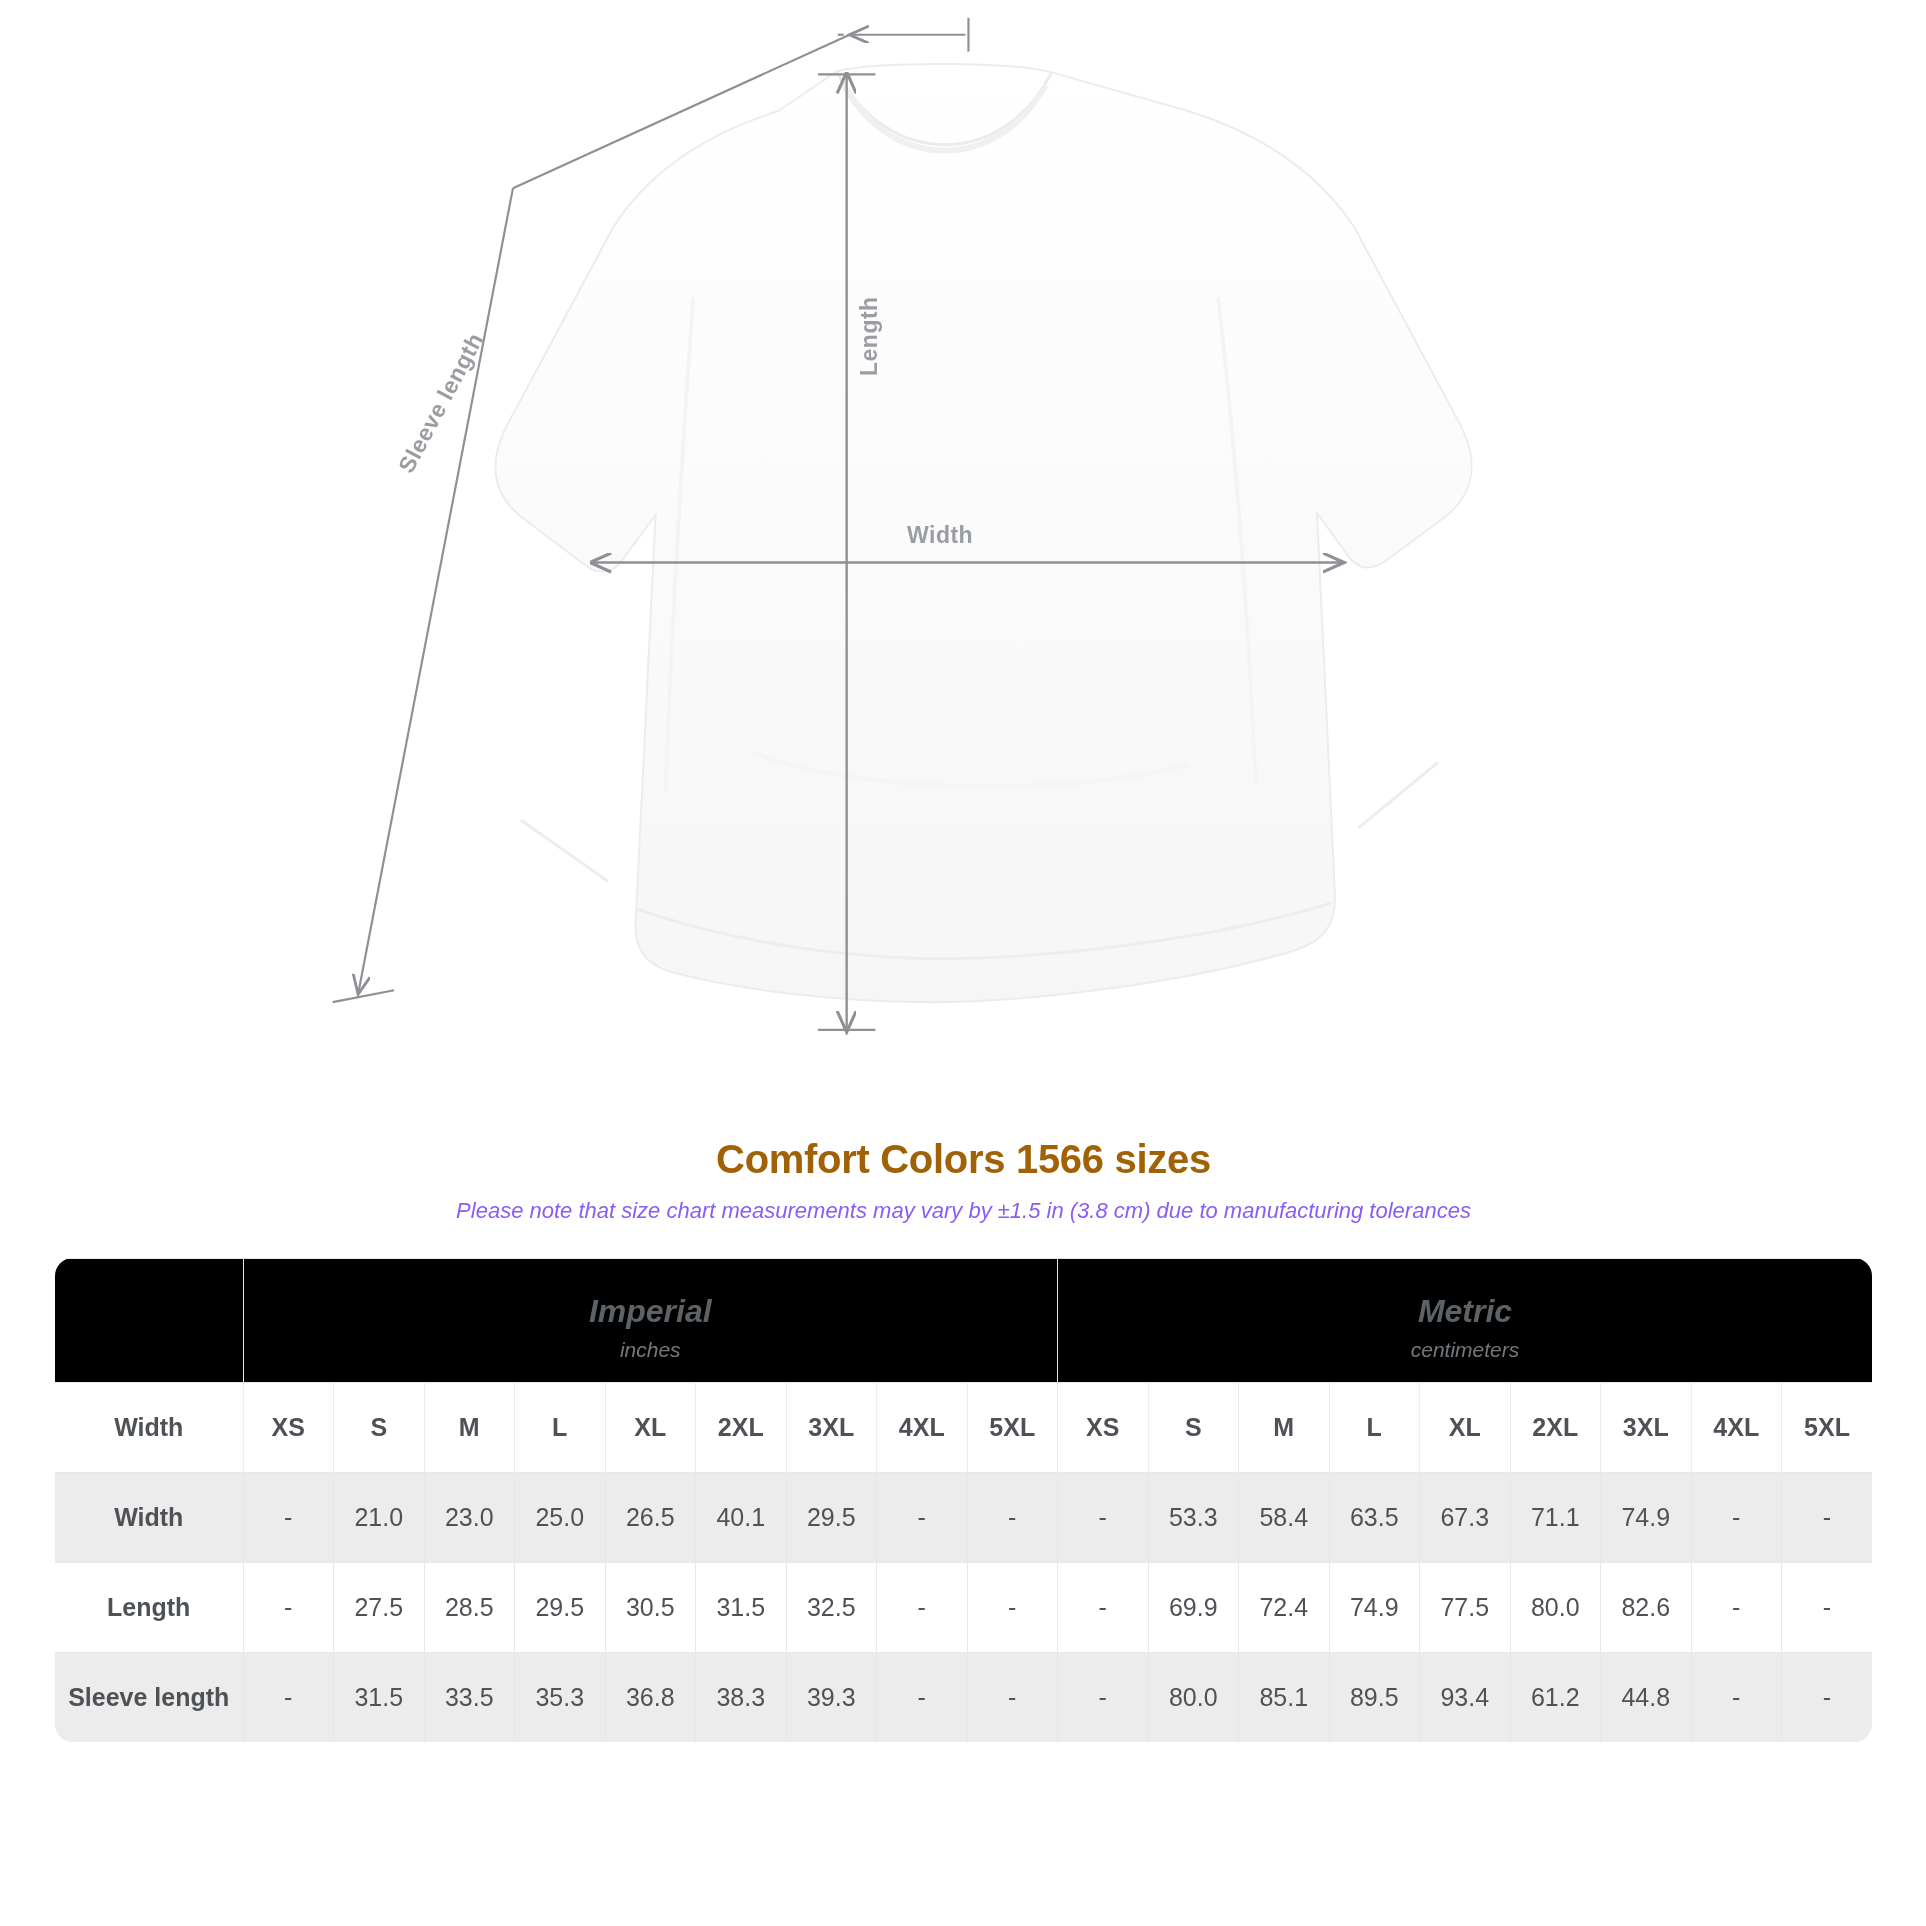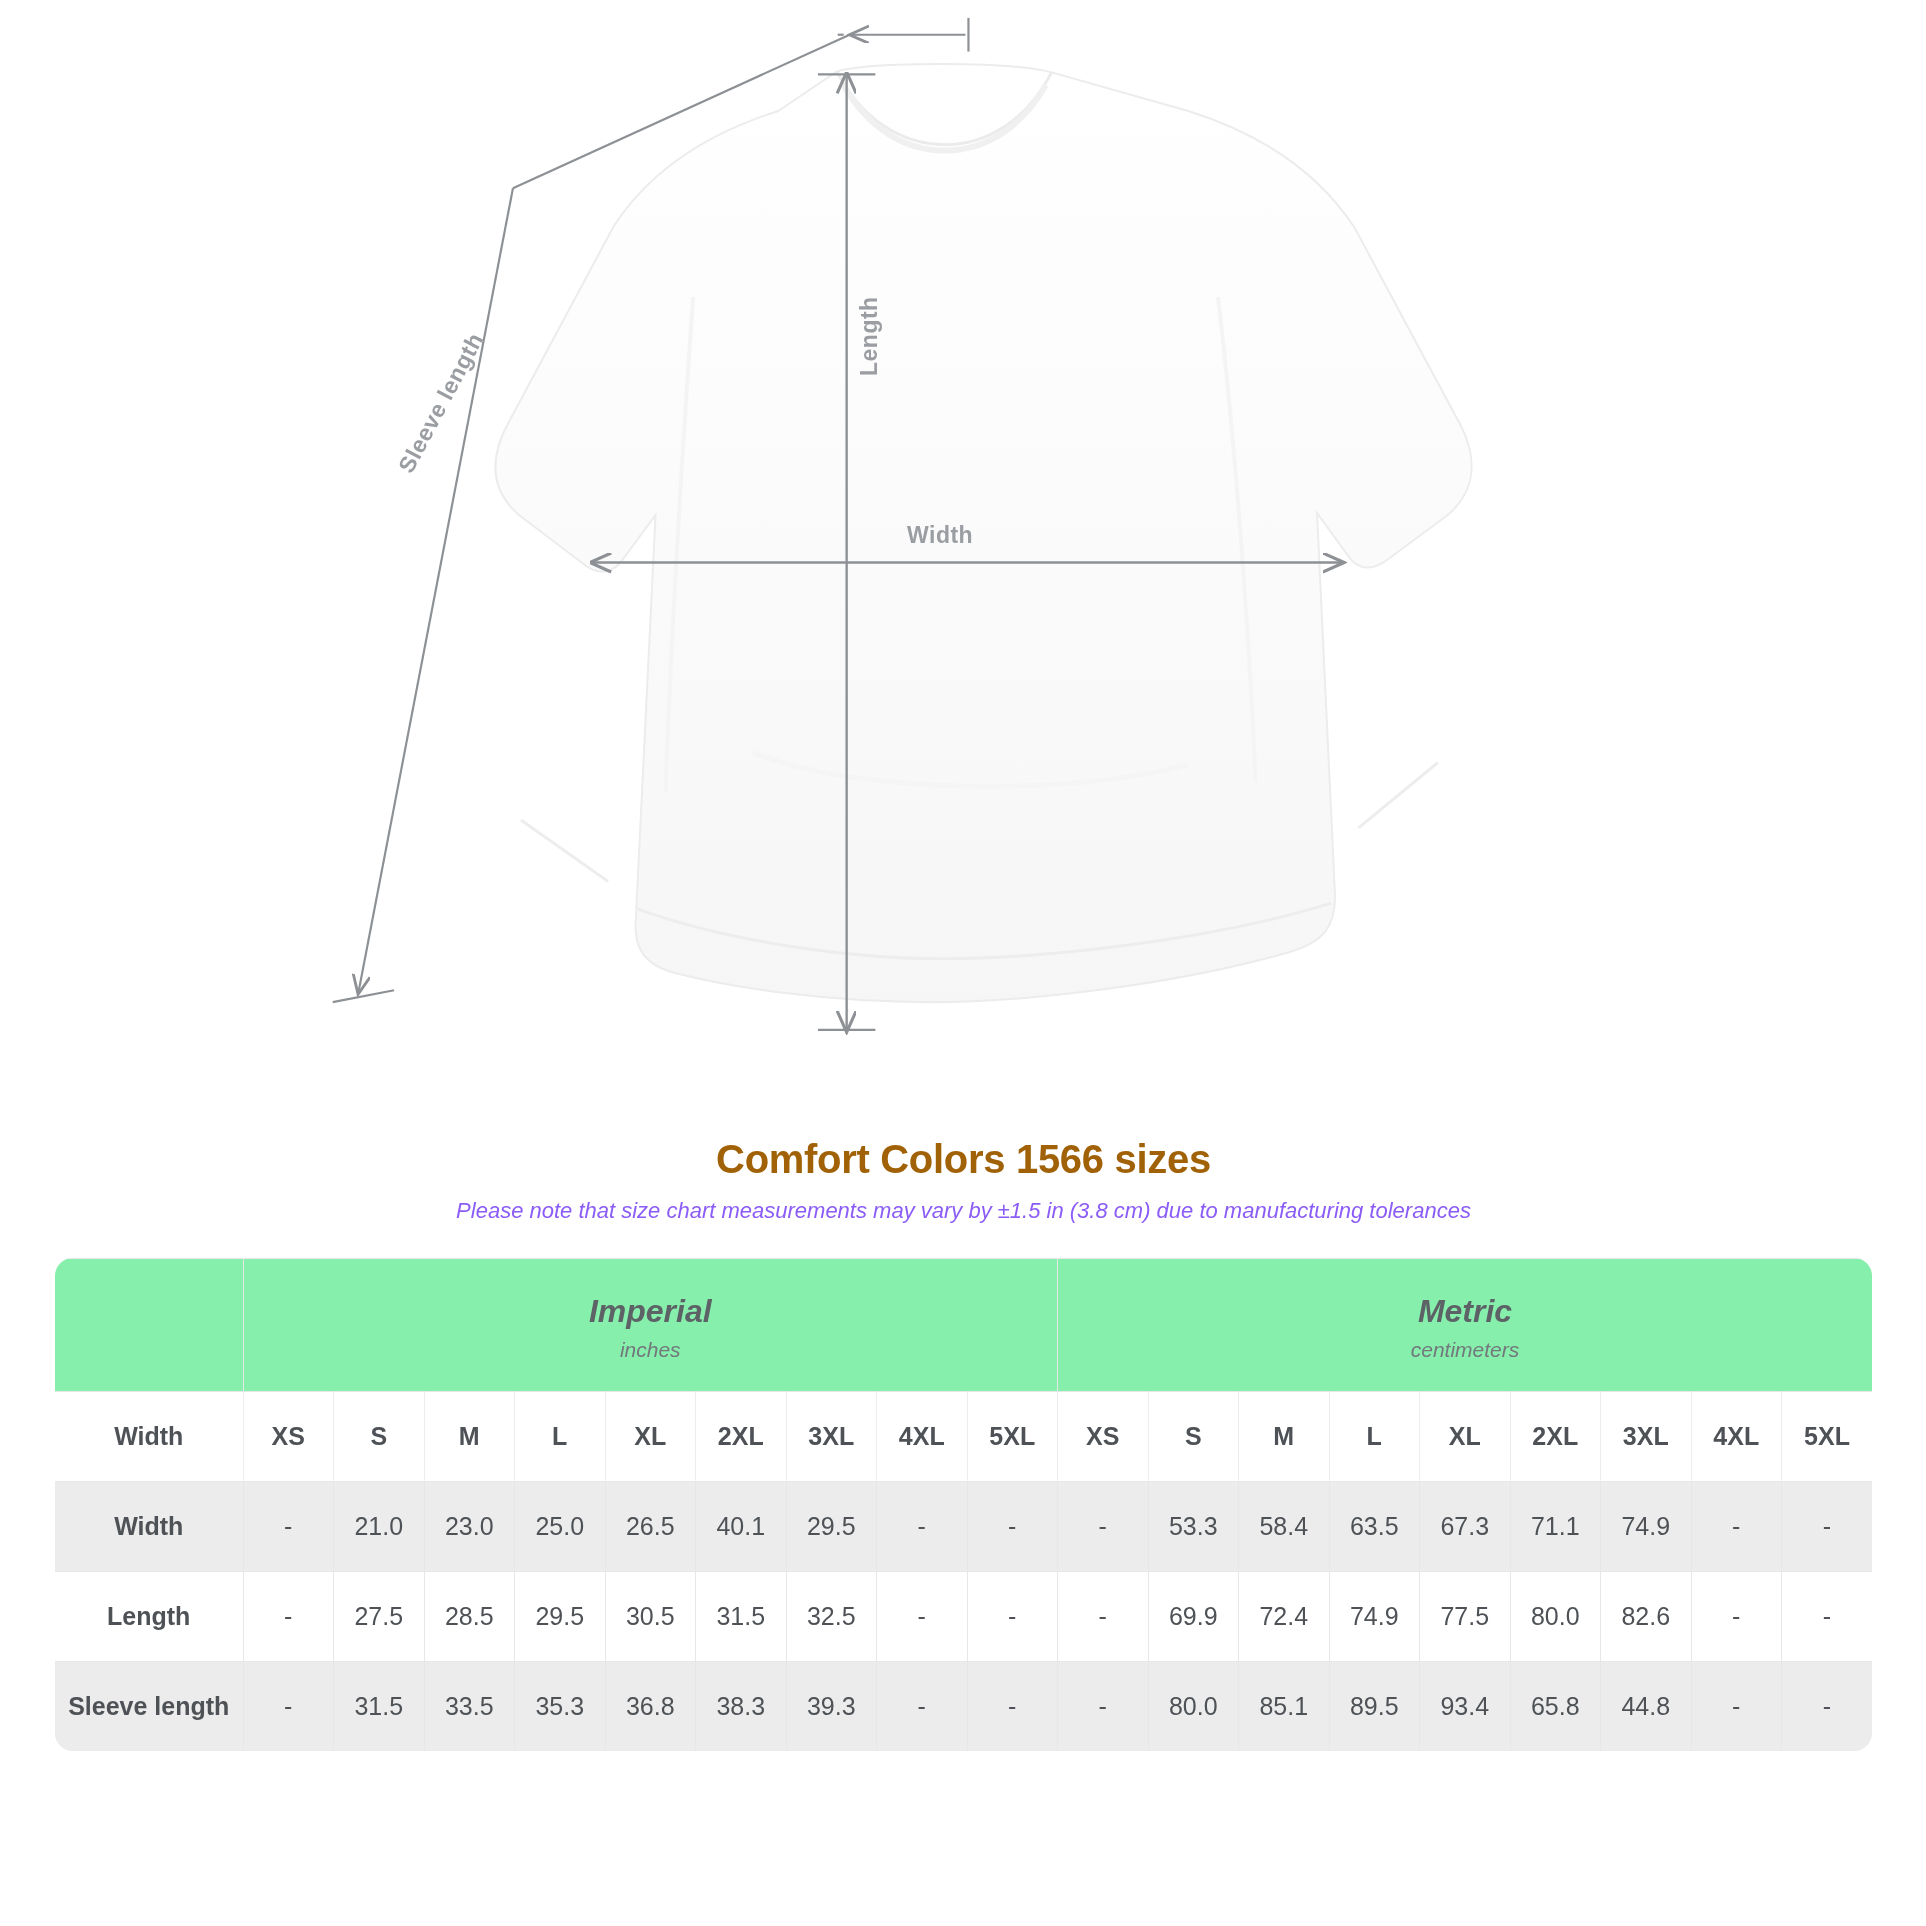--- a/index.html
+++ b/index.html
@@ -89,22 +89,22 @@
     border-collapse: collapse;
     table-layout: fixed;
   }
   table.size-table th,
   table.size-table td {
     text-align: center;
     font-size: 25px;
     color: #4e5256;
   }
   .unit-header td {
-    padding: 34px 0 29px 0;
-    background: #86efac;
+    padding: 34px 0 20px 0;
+    background: #000000;
   }
   .unit-title {
     font-size: 32px;
     font-weight: bold;
     font-style: italic;
     color: #5d6266;
   }
   .unit-sub {
     font-size: 21px;
     font-style: italic;
@@ -312,21 +312,21 @@
             <td>36.8</td>
             <td>38.3</td>
             <td>39.3</td>
             <td>-</td>
             <td>-</td>
             <td>-</td>
             <td>80.0</td>
             <td>85.1</td>
             <td>89.5</td>
             <td>93.4</td>
-            <td>65.8</td>
+            <td>61.2</td>
             <td>44.8</td>
             <td>-</td>
             <td>-</td>
           </tr>
         </tbody>
     </table>
   </div>
 
 </div>
 

